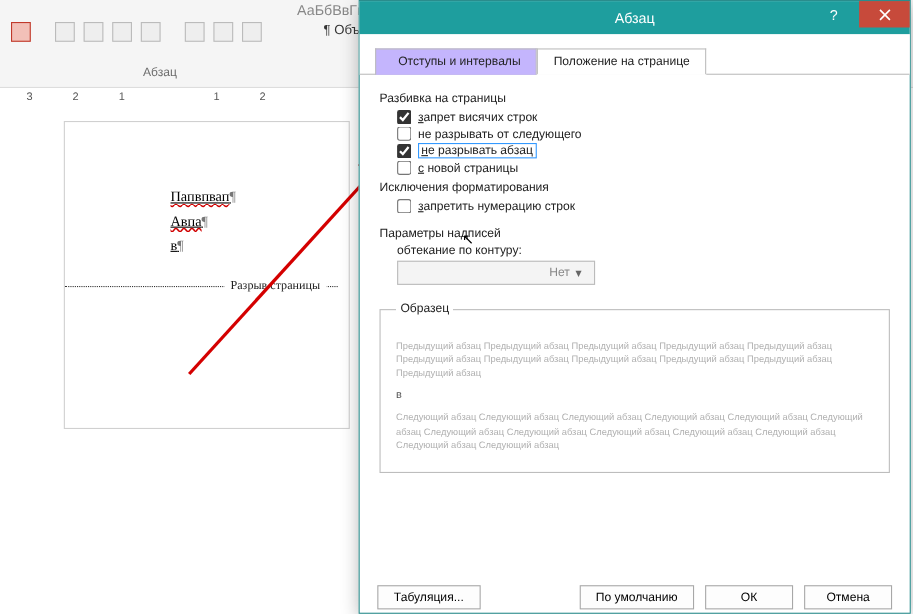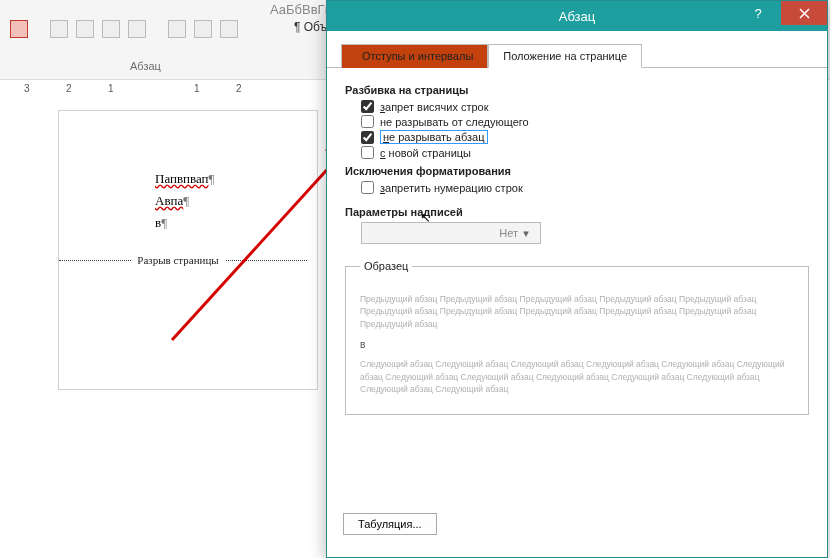--- a/index.html
+++ b/index.html
@@ -50,25 +50,25 @@
   .ruler span { position:absolute; top:1px; font-size:10px; color:#555; }
 
   .page-area {
     position:absolute; top:110px; left:58px; width:260px; height:280px;
     background:#fff; border:1px solid #d0d0d0;
     padding:60px 10px 10px 96px;
     font-family: "Times New Roman", serif;
     font-size:13px;
     color:#000;
   }
-  .page-area p { margin-bottom:6px; }
+  .page-area p { margin-bottom:6px;text-decoration:underline; }
   .page-area .wavy { text-decoration: underline wavy #d00000; }
   .page-break {
     border-bottom:1px dotted #333;
-    text-align:center;
+    text-align:right;
     font-size:11px;
     line-height:1;
     color:#222;
     margin-top:18px;
     margin-left:-96px;
     padding-right:10px;
   }
   .page-break span {
     background:#fff;
     position:relative; top:6px; padding:0 6px;
@@ -115,30 +115,30 @@
   }
   .tab {
     padding:5px 14px;
     font-size:11px;
     border:1px solid #bdbdbd;
     border-bottom:none;
     background:#fff;
     color:#222;
     position:relative; top:1px;
   }
-  .tab.inactive { background:#c2410c;padding-left:20px; }
+  .tab.inactive { background:#c4b5fd;padding-left:20px; }
   .tab.active { background:#fff; border-bottom:1px solid #fff; }
 
   .dlg-body {
     padding:10px 18px 0 18px;
     flex:1;
     font-size:11px;
     color:#222;
   }
-  .group-title { margin-top:6px; margin-bottom:4px;font-weight:bold; }
+  .group-title { margin-top:6px; margin-bottom:4px; }
   .cb-row {
     display:flex; align-items:center; gap:6px;
     margin:2px 0 2px 16px;
   }
   .cb-row input[type=checkbox] {
     width:13px; height:13px; accent-color:#333;
   }
   .cb-row.highlight label { border:1px solid #3399ff; padding:0 2px; }
   .cb-row.highlight label::first-letter { text-decoration:underline; }
   .cb-row .first-u::first-letter { text-decoration:underline; }
@@ -164,21 +164,21 @@
     color:#b0b0b0;
     line-height:1.5;
   }
   fieldset.sample legend {
     font-size:11px; color:#222; padding:0 4px;
   }
   fieldset.sample .bullet-line { color:#555; font-size:10px; margin:6px 0; }
 
   .dlg-footer {
     display:flex; gap:25px; justify-content:space-between;
-    padding:10px 16px 22px 16px;
+    padding:10px 16px 3px 16px;
   }
   .dlg-footer .right { display:flex; gap:10px; }
   .btn {
     border:1px solid #a8a8a8;
     background:#fdfdfd;
     padding:4px 14px;
     font-size:11px;
     min-width:80px;
     text-align:center;
     cursor:pointer;
@@ -277,32 +277,38 @@
     </div>
 
     <div class="group-title" style="">Исключения форматирования</div>
     <div class="cb-row">
       <input type="checkbox" style="">
       <label class="first-u">запретить нумерацию строк</label>
     </div>
 
     <div class="group-title" style="margin-top:12px">Параметры надписей</div>
     <div class="dropdown-row">
+      <div style="margin-bottom:3px" class="first-u">обтекание по контуру:</div>
       <div class="dropdown">
         <span>Нет</span>
         <span class="chev">▾</span>
       </div>
     </div>
 
     <fieldset class="sample">
       <legend>Образец</legend>
       <div>Предыдущий абзац Предыдущий абзац Предыдущий абзац Предыдущий абзац Предыдущий абзац Предыдущий абзац Предыдущий абзац Предыдущий абзац Предыдущий абзац Предыдущий абзац Предыдущий абзац</div>
       <div class="bullet-line">в</div>
       <div>Следующий абзац Следующий абзац Следующий абзац Следующий абзац Следующий абзац Следующий абзац Следующий абзац Следующий абзац Следующий абзац Следующий абзац Следующий абзац Следующий абзац Следующий абзац</div>
     </fieldset>
   </div>
 
   <div class="dlg-footer">
     <button class="btn small">Табуляция...</button>
+    <div class="right">
+      <button class="btn">По умолчанию</button>
+      <button class="btn">ОК</button>
+      <button class="btn">Отмена</button>
+    </div>
   </div>
 </div>
 
 <div class="cursor-img">↖</div>
 
 </body></html>

